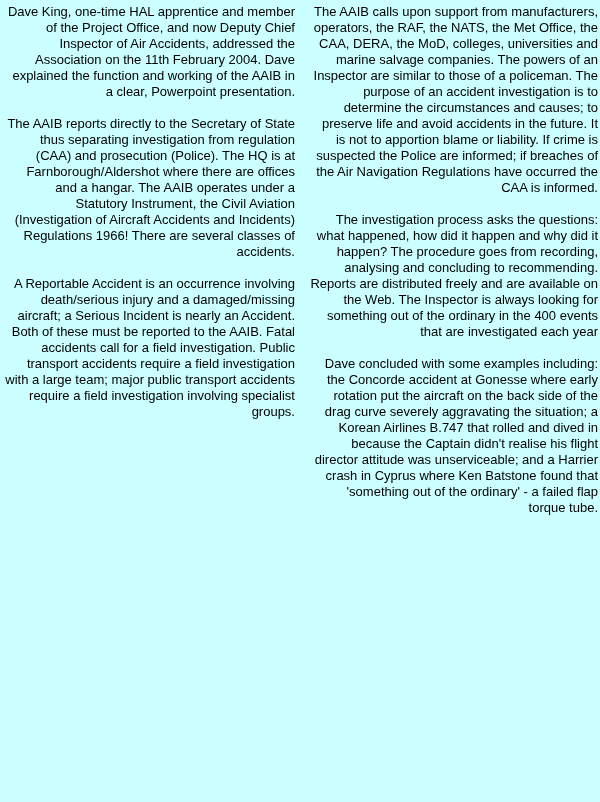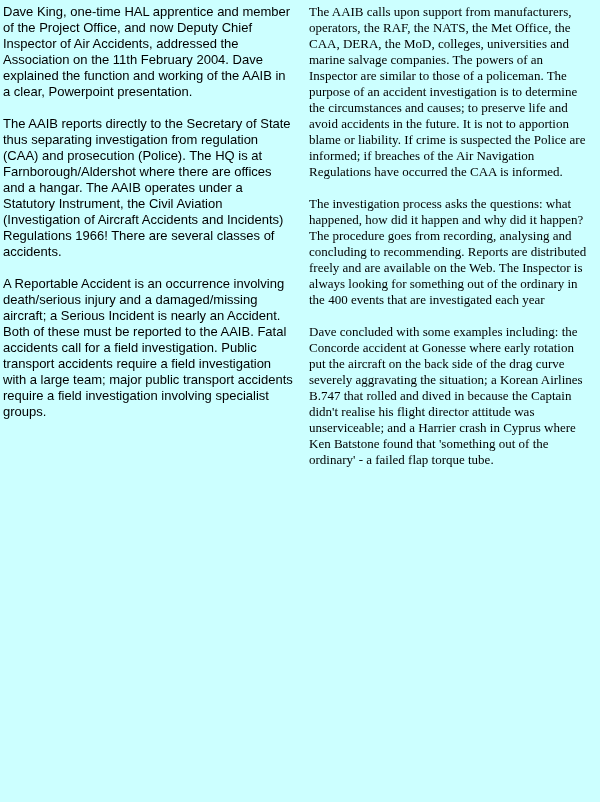--- a/index.html
+++ b/index.html
@@ -30,27 +30,26 @@
     box-sizing: border-box;
     width: 300px;
     padding-top: 4px;
   }
   .col-left {
     padding-left: 3px;
     padding-right: 5px;
   }
   .col-right {
     padding-left: 9px;
-    padding-right: 12px;
-    font-family: Liberation Serif, serif;
+    padding-right: 2px;
   }
   .col p {
     margin: 0 0 16px 0;
     padding: 0;
-    text-align: left;
+    text-align: right;
     word-spacing: normal;
   }
 </style>
 </head>
 <body style="background: rgb(204, 255, 255); color: rgb(0, 0, 0);">
 
 <div class="page">
   <div class="text-columns">
     <div class="col col-left">
       <p>Dave King, one-time HAL apprentice and member of the Project Office, and now Deputy Chief Inspector of Air Accidents, addressed the Association on the 11th February 2004. Dave explained the function and working of the AAIB in a clear, Powerpoint presentation.</p>

